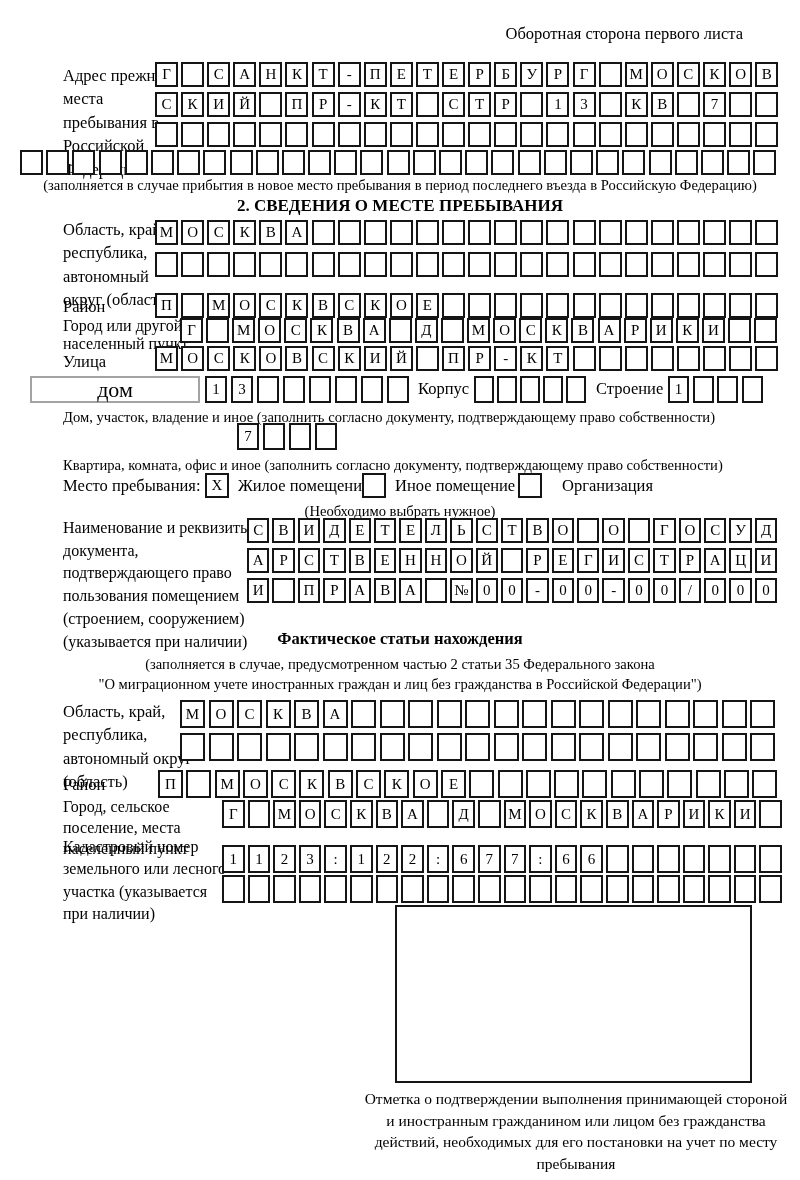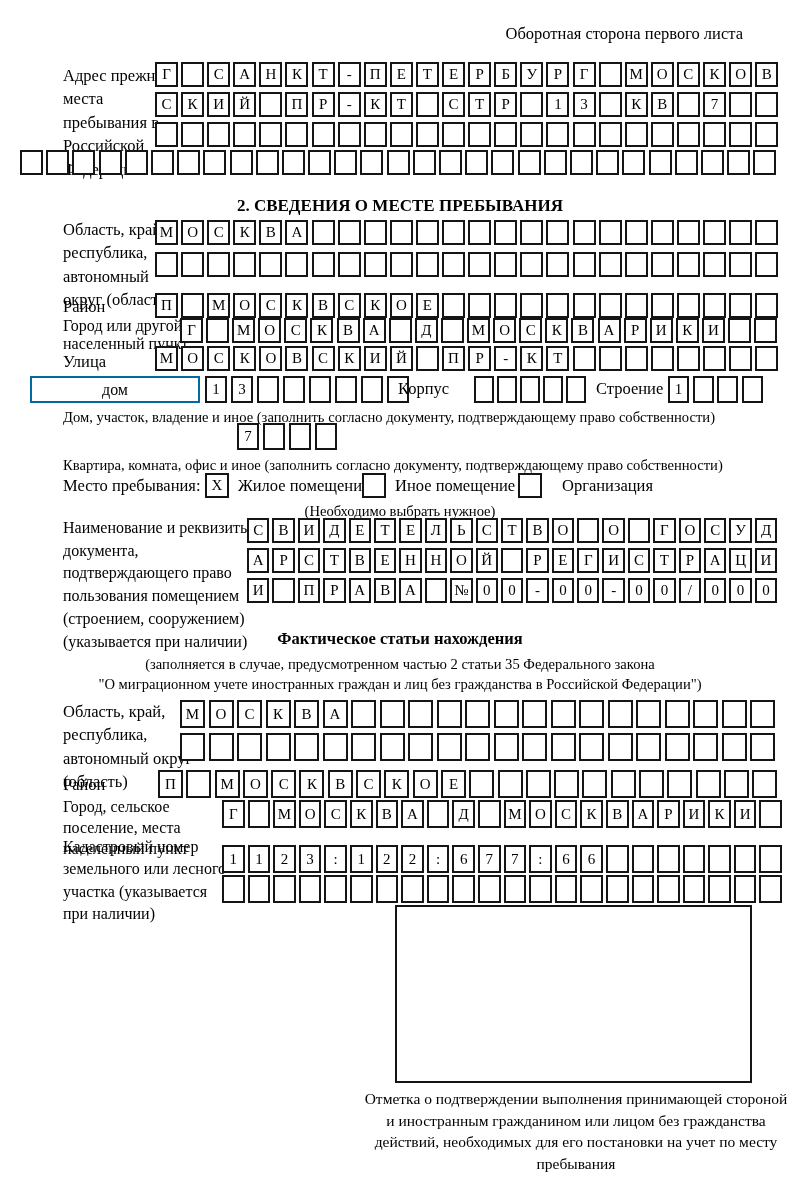--- a/index.html
+++ b/index.html
@@ -12,22 +12,22 @@
   .cap{position:absolute;font-size:14.6px;line-height:1.3;}
   .center{left:0;right:0;text-align:center;}
   .hdr{position:absolute;font-weight:bold;font-size:17px;}
   .cellrow{position:absolute;display:flex;gap:var(--gap,3px);}
   .cell{
     width:var(--cw,23px);height:var(--ch,25px);border:2px solid #151515;
     box-sizing:border-box;display:flex;align-items:center;justify-content:center;
     font-size:15px;background:#fff;flex:none;line-height:1;
   }
   .widebox{
-    position:absolute;border:2px solid #0369a1;box-sizing:border-box;height:27px;
-    display:flex;align-items:center;justify-content:center;font-size:16px;background:#fff;
+    position:absolute;border:2px solid #a3a3a3;box-sizing:border-box;height:27px;
+    display:flex;align-items:center;justify-content:center;font-size:22px;background:#fff;
   }
   .chkbox{
     position:absolute;width:24px;height:25px;border:2px solid #151515;box-sizing:border-box;
     display:flex;align-items:center;justify-content:center;font-size:15px;background:#fff;
   }
   .stampbox{position:absolute;border:2px solid #151515;box-sizing:border-box;background:#fff;}
 </style>
 </head>
 <body>
 
@@ -138,20 +138,21 @@
       <span class="cell"></span>
       <span class="cell"></span>
       <span class="cell"></span>
       <span class="cell"></span>
       <span class="cell"></span>
       <span class="cell"></span>
       <span class="cell"></span>
       <span class="cell"></span>
       <span class="cell"></span>
     </div>
+  <div class="cap center" style="top:176px;">(заполняется в случае прибытия в новое место пребывания в период последнего въезда в Российскую Федерацию)</div>
 
   <div class="hdr center" style="top:196px;">2. СВЕДЕНИЯ О МЕСТЕ ПРЕБЫВАНИЯ</div>
 
   <div class="lbl" style="left:63px;top:218px;width:118px;">Область, край, республика, автономный округ (область)</div>
   <div class="cellrow" style="left:155px;top:220px;--cw:23px;--gap:3.1px;">
       <span class="cell">М</span>
       <span class="cell">О</span>
       <span class="cell">С</span>
       <span class="cell">К</span>
       <span class="cell">В</span>
@@ -289,21 +290,21 @@
   <div class="cellrow" style="left:205px;top:376px;--cw:22px;--gap:4px;--ch:27px;">
       <span class="cell">1</span>
       <span class="cell">3</span>
       <span class="cell"></span>
       <span class="cell"></span>
       <span class="cell"></span>
       <span class="cell"></span>
       <span class="cell"></span>
       <span class="cell"></span>
     </div>
-  <div class="abs" style="left:398px;top:379px;font-size:16.5px;">Корпус</div>
+  <div class="abs" style="left:418px;top:379px;font-size:16.5px;">Корпус</div>
   <div class="cellrow" style="left:474px;top:376px;--cw:20px;--gap:3px;--ch:27px;">
       <span class="cell"></span>
       <span class="cell"></span>
       <span class="cell"></span>
       <span class="cell"></span>
       <span class="cell"></span>
     </div>
   <div class="abs" style="left:596px;top:379px;font-size:16.5px;">Строение</div>
   <div class="cellrow" style="left:668px;top:376px;--cw:21px;--gap:3.6px;--ch:27px;">
       <span class="cell">1</span>

